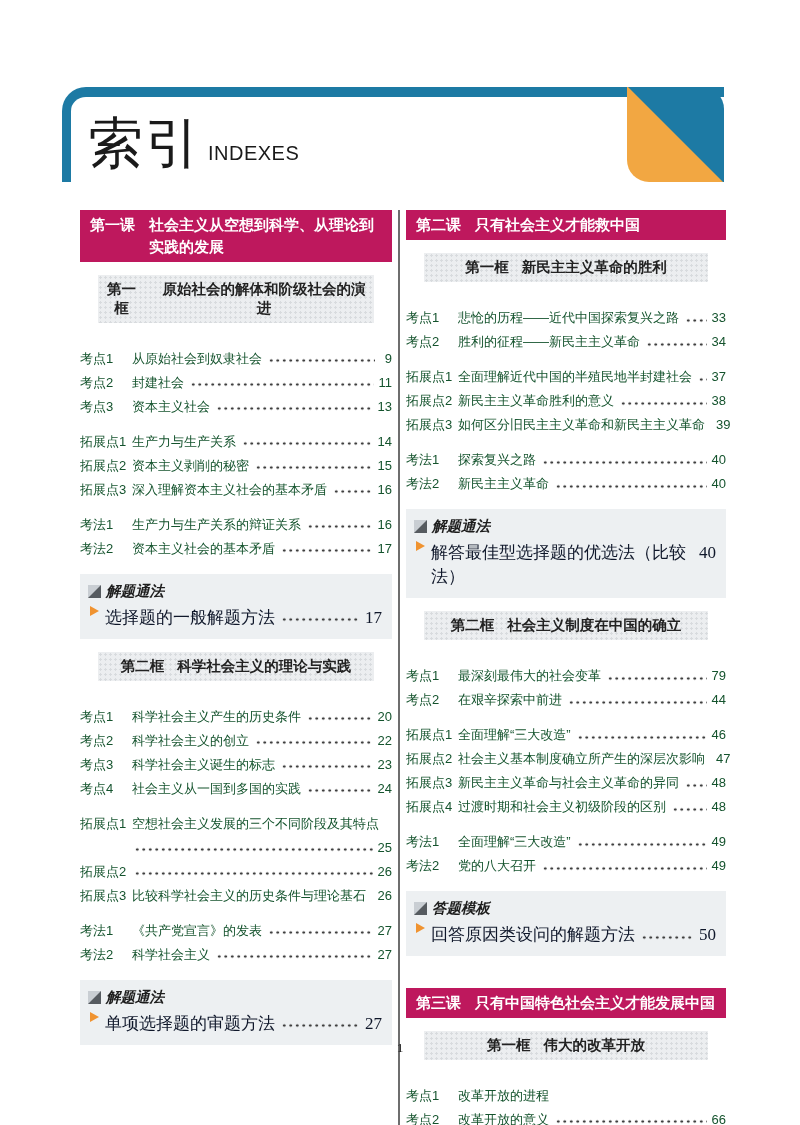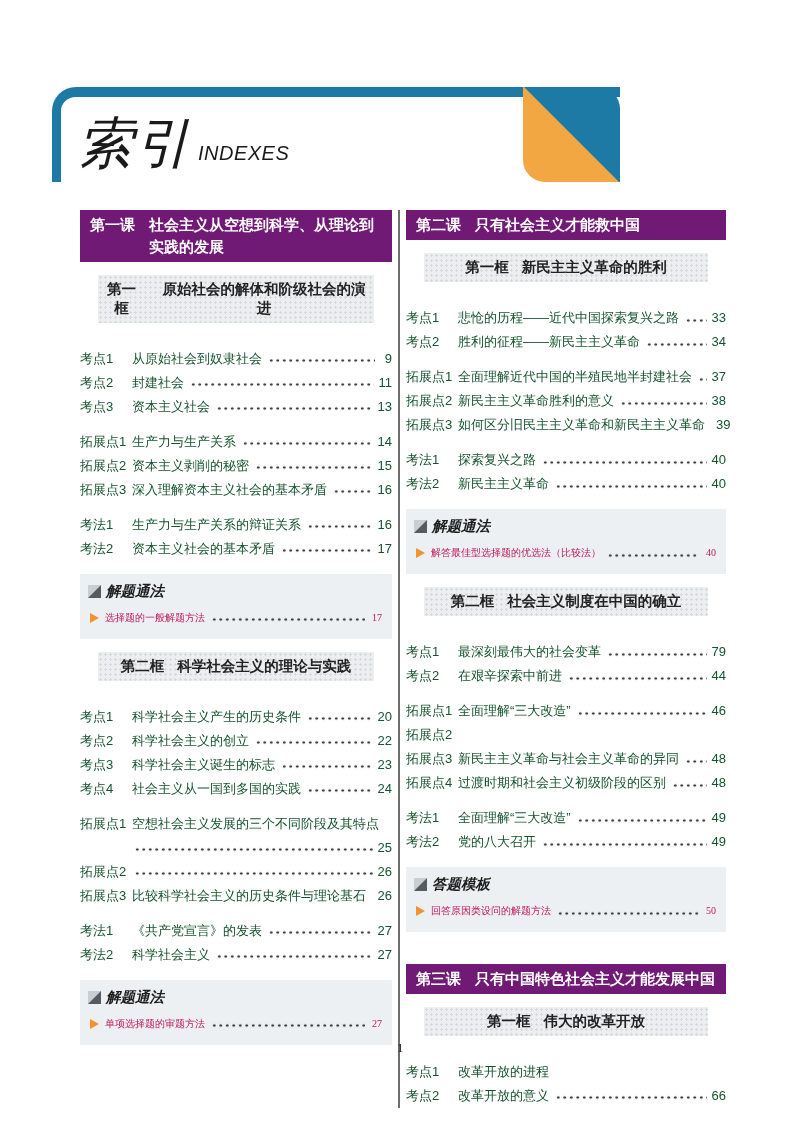--- a/index.html
+++ b/index.html
@@ -1,36 +1,36 @@
 <!DOCTYPE html>
 <html><head>
 <meta charset="utf-8">
 <style>
   html,body { margin:0; padding:0; background:#fff; }
   body { width:800px; height:1125px; position:relative; font-family:"Liberation Sans","DejaVu Sans",sans-serif; }
   .page { position:absolute; inset:0; background:#ffffff; overflow:hidden; }
 
   
-  .hdr { position:absolute; left:52px; top:87px; width:568px; height:95px;font-style:italic; }
+  .hdr { position:absolute; left:62px; top:87px; width:662px; height:95px; }
   .hdr-frame { position:absolute; inset:0; border-top:10px solid #1d7aa4; border-left:9px solid #1d7aa4; border-top-left-radius:24px; }
   .hdr-corner { position:absolute; top:0; right:0; width:97px; height:95px;
     background:linear-gradient(45deg,#f2a742 0 49.7%,#1d7aa4 50.3% 100%);
     border-radius:0 22px 0 22px; }
   .hdr-text { position:absolute; left:26px; bottom:13px; display:flex; align-items:flex-end; }
   .hdr-title { font-size:55px; line-height:0.95; color:#1a1a1a; letter-spacing:2px; }
   .hdr-sub { font-size:20px; color:#1a1a1a; margin:0 0 4px 6px; letter-spacing:0.5px; }
 
   
   .columns { position:absolute; top:210px; left:80px; width:646px; min-height:832px; display:flex; align-items:stretch; }
   .col-left { width:312px; flex:none; }
   .divider { width:2px; background:#6e6e6e; margin-left:6px; flex:none; }
   .col-right { width:320px; flex:none; margin-left:6px; }
 
   
-  .course-banner { background:#701a75; color:#fff; font-weight:bold; font-size:15px; line-height:1.45; padding:4px 6px 4px 10px; display:flex; }
+  .course-banner { background:#be185d; color:#fff; font-weight:bold; font-size:15px; line-height:1.45; padding:4px 6px 4px 10px; display:flex; }
   .course-banner .c-label { flex:none; margin-right:14px; }
   .course-banner .c-title { flex:1; }
   .course-banner.mt { margin-top:32px; }
 
   .frame-banner { margin:13px 18px 24px; background-color:#ecEEf0; background-color:#eceef0;
     background-image:radial-gradient(circle,#d8dbde 1px,transparent 1.25px); background-size:5px 5px;
     color:#222; font-weight:bold; font-size:14.5px; text-align:center; padding:5px 2px;
     display:flex; justify-content:center;align-items:center; }
   .frame-banner .f-label { margin-right:13px; }
 
@@ -47,21 +47,21 @@
     background-size:6.5px 6.5px; background-repeat:repeat-x; background-position:0 62%; }
   .r-page { flex:none; min-width:12px; text-align:right; }
   .row[data-two-line="true"] .r-fill { flex-basis:100%; min-width:0; }
   .row[data-two-line="true"] .dots { margin-left:2px; }
 
   
   .method-box { background:#edf0f2; padding:8px 10px 9px 8px; margin:13px 0 8px; }
   .mb-header { display:flex; align-items:center; font-weight:bold; font-style:italic; font-size:14.5px; color:#1d1d1d; }
   .mb-icon { width:13px; height:13px; flex:none; margin-right:5px;
     background:linear-gradient(135deg,#c9ced3 49%,#565b60 51%); }
-  .mb-row { display:flex; align-items:center; font-size:10px; color:#be185d; line-height:24px; margin-top:5px;
+  .mb-row { display:flex; align-items:flex-start; font-size:17px; color:#0f172a; line-height:24px; margin-top:5px;
     font-family:"Liberation Serif","DejaVu Serif",serif; }
   .mb-arrow { width:0; height:0; flex:none; border-left:9px solid #f09330; border-top:5.5px solid transparent; border-bottom:5.5px solid transparent; margin:0 6px 0 2px; }
   .mb-title { max-width:100%; }
   .mb-row .dots { align-self:stretch; }
   .mb-page { flex:none; min-width:12px; text-align:right; }
 
   
   .page-num { position:absolute; left:0; right:0; top:1040px; text-align:center; font-size:13.5px; color:#1a1a1a; font-family:"Liberation Serif","DejaVu Serif",serif; }
 </style>
 </head>
@@ -476,20 +476,27 @@
                 <span class="r-content">
                   <span class="r-title">全面理解“三大改造”</span>
                   <span class="r-fill">
                     <span class="dots"></span>
                     <span class="r-page">46</span>
                   </span>
                 </span>
               </div>
             <div class="row">
                 <span class="r-label">拓展点2</span>
+                <span class="r-content">
+                  <span class="r-title">社会主义基本制度确立所产生的深层次影响</span>
+                  <span class="r-fill">
+                    <span class="dots"></span>
+                    <span class="r-page">47</span>
+                  </span>
+                </span>
               </div>
             <div class="row">
                 <span class="r-label">拓展点3</span>
                 <span class="r-content">
                   <span class="r-title">新民主主义革命与社会主义革命的异同</span>
                   <span class="r-fill">
                     <span class="dots"></span>
                     <span class="r-page">48</span>
                   </span>
                 </span>

